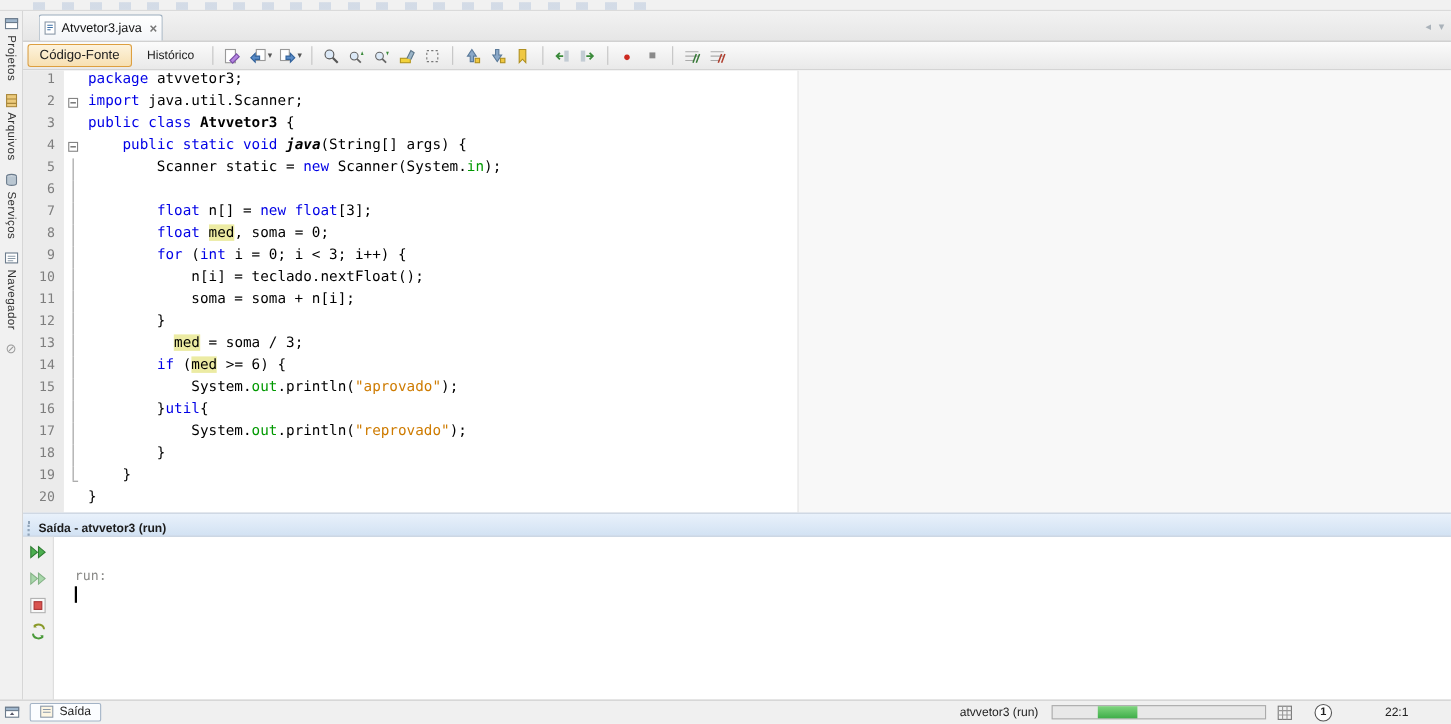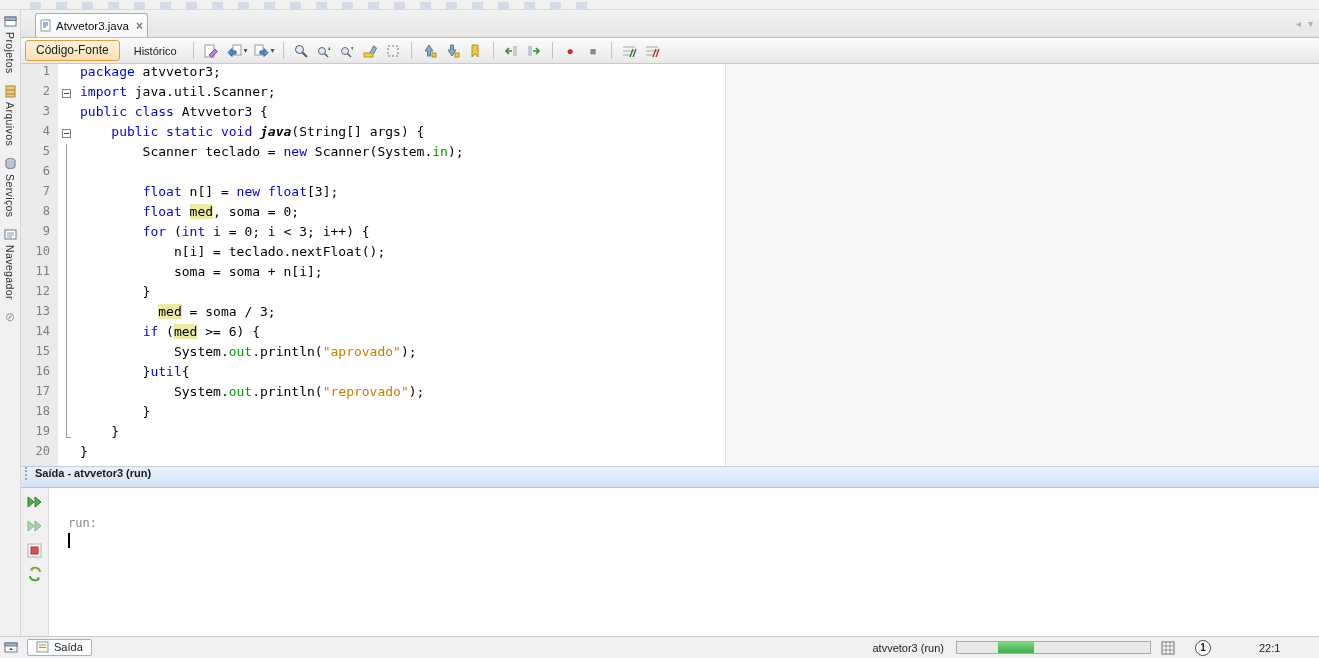--- a/index.html
+++ b/index.html
@@ -50,28 +50,28 @@
   .fold { flex:0 0 20px; position:relative; }
   .fold .fbox { position:absolute; left:4px; top:5px; width:9px; height:9px; border:1px solid #848484; background:#fff; }
   .fold .fbox::after { content:""; position:absolute; left:1px; right:1px; top:3px; border-top:1px solid #444; }
   .fold.fline::before { content:""; position:absolute; left:8px; top:0; bottom:0; border-left:1px solid #9a9a9a; }
   .fold.fend::before { content:""; position:absolute; left:8px; top:0; height:13px; border-left:1px solid #9a9a9a; }
   .fold.fend::after { content:""; position:absolute; left:8px; top:13px; width:5px; border-top:1px solid #9a9a9a; }
   .src { white-space:pre; font:13px "DejaVu Sans Mono",monospace; color:#000; padding-left:2px; }
   .tk-kw { color:var(--keyword,#0000E6); }
   .tk-str { color:var(--string,#CE7B00); }
   .tk-fld { color:var(--field,#009900); }
-  .tk-cls { font-weight:normal; }
+  .tk-cls { font-weight:bold; }
   .tk-mth { font-weight:bold; font-style:italic; }
   .tk-hl { background:var(--occurrence,#ECEBA3); }
 
   
   .out-header { position:absolute; left:21px; top:466px; width:1298px; height:22px;
     background:linear-gradient(#e9f1fb,#d2e2f3); border-top:1px solid #c2cedd; border-bottom:1px solid #b5c6da;
-    display:flex; align-items:flex-start; padding-left:4px; }
+    display:flex; align-items:flex-end; padding-left:4px; }
   .grip { width:3px; height:13px; border-left:2px dotted #8fa3b8; margin-right:7px; }
   .out-title { font-size:11px; font-weight:bold; color:#1b1b1b; }
   .out-body { position:absolute; left:21px; top:488px; width:1298px; height:148px; background:#ffffff; }
   .out-strip { position:absolute; left:0; top:0; bottom:0; width:28px; background:#f0f0f0; border-right:1px solid #dcdcdc;
     display:flex; flex-direction:column; align-items:center; padding-top:6px; gap:8px; }
   .obtn { width:17px; height:16px; display:flex; align-items:center; justify-content:center; }
   .console { position:absolute; left:28px; right:0; top:0; bottom:0; padding:4px 0 0 19px; font:12px "DejaVu Sans Mono",monospace;margin-top:24px; }
   .run-line { color:#8a8a88; line-height:15px; }
   .console-caret { position:absolute; left:19px; top:21px; width:1.5px; height:15px; background:#000; }
 
@@ -286,21 +286,21 @@
       <div class="line">
         <span class="ln">4</span>
         <span class="fold">
           <span class="fbox"></span>
         </span>
         <span class="src"><span class="tk-pl">    </span><span class="tk-kw">public</span><span class="tk-pl"> </span><span class="tk-kw">static</span><span class="tk-pl"> </span><span class="tk-kw">void</span><span class="tk-pl"> </span><span class="tk-mth">java</span><span class="tk-pl">(String[] args) {</span></span>
       </div>
       <div class="line">
         <span class="ln">5</span>
         <span class="fold fline"></span>
-        <span class="src"><span class="tk-pl">        Scanner teclado = </span><span class="tk-kw">new</span><span class="tk-pl"> Scanner(System.</span><span class="tk-fld">in</span><span class="tk-pl">);</span></span>
+        <span class="src"><span class="tk-pl">        Scanner static = </span><span class="tk-kw">new</span><span class="tk-pl"> Scanner(System.</span><span class="tk-fld">in</span><span class="tk-pl">);</span></span>
       </div>
       <div class="line">
         <span class="ln">6</span>
         <span class="fold fline"></span>
         <span class="src"></span>
       </div>
       <div class="line">
         <span class="ln">7</span>
         <span class="fold fline"></span>
         <span class="src"><span class="tk-pl">        </span><span class="tk-kw">float</span><span class="tk-pl"> n[] = </span><span class="tk-kw">new</span><span class="tk-pl"> </span><span class="tk-kw">float</span><span class="tk-pl">[3];</span></span>

